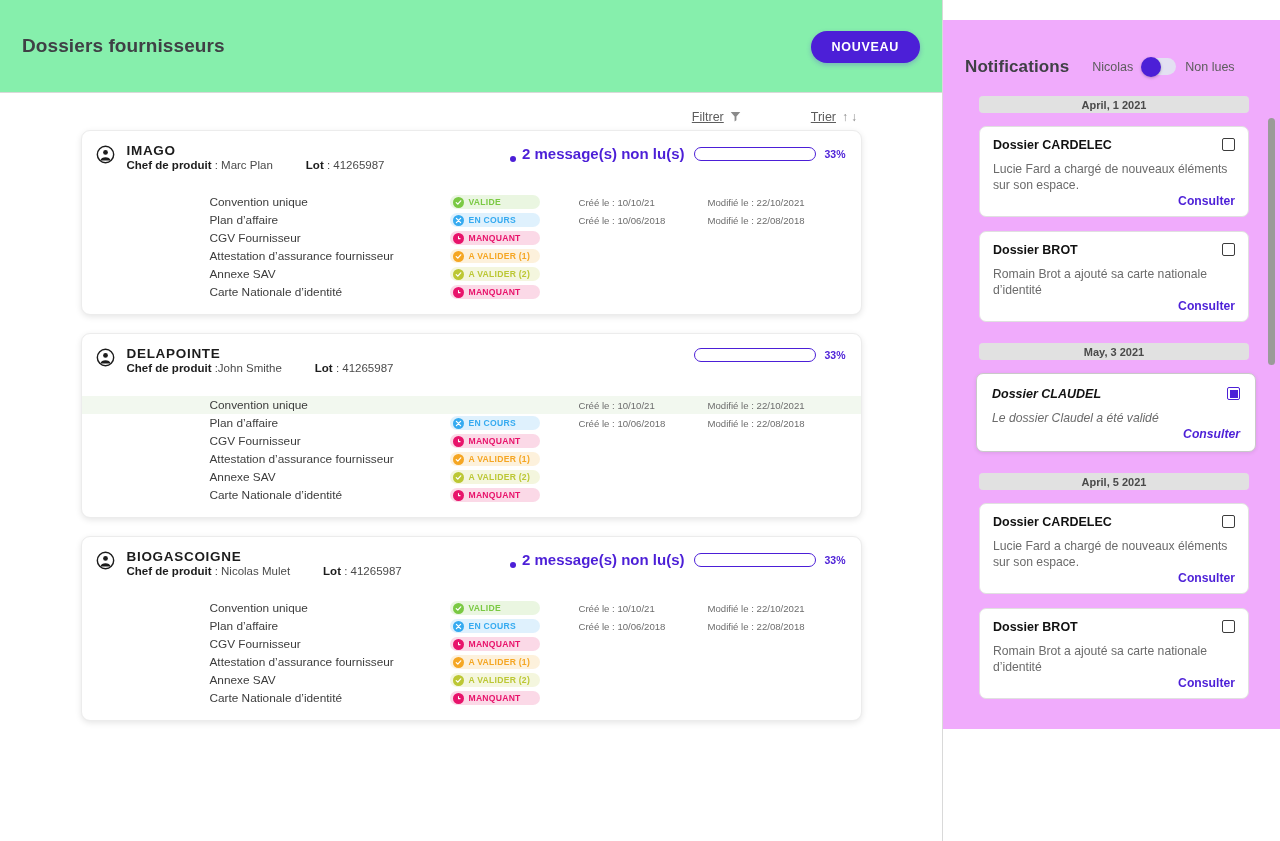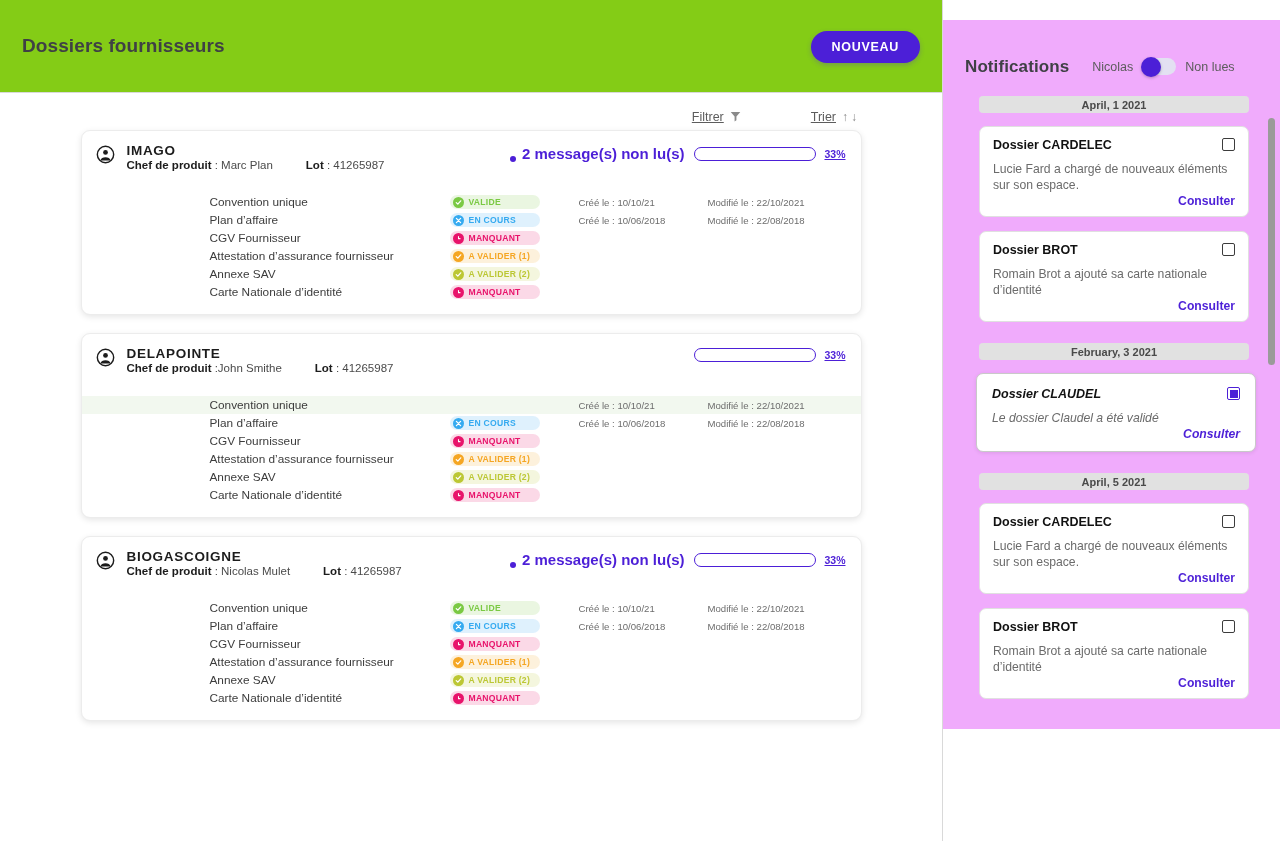--- a/index.html
+++ b/index.html
@@ -23,21 +23,21 @@
   .main-col {
     width: 943px;
     height: 841px;
     position: relative;
     background: #ffffff;
     border-right: 1px solid #d9d9d9;
   }
 
   .topbar {
     height: 93px;
-    background: #84cc16;
+    background: #86efac;
     border-bottom: 1px solid #d9d9d9;
     display: flex;
     align-items: center;
     padding: 0 22px 0 22px;
     position: relative;
   }
 
   .page-title {
     font-size: 19px;
     font-weight: bold;
@@ -164,21 +164,20 @@
   }
   .progress-fill {
     height: 100%;
     background: #4c1fd7;
     border-radius: 8px;
   }
   .progress-pct {
     font-size: 10.5px;
     font-weight: bold;
     color: #4c1fd7;
-    text-decoration: underline;
   }
 
   
   .doc-rows { margin-top: 10px; }
 
   .doc-row {
     position: relative;
     display: flex;
     align-items: center;
     height: 18px;
@@ -719,21 +718,21 @@
           <span class="notif-link">Consulter</span>
         </div>
         <div class="notif-card">
           <div class="notif-card-head">
             <span class="notif-card-title">Dossier BROT</span>
             <span class="chk"></span>
           </div>
           <div class="notif-body">Romain Brot a ajouté sa carte nationale d’identité</div>
           <span class="notif-link">Consulter</span>
         </div>
-        <div class="date-sep spaced">February, 3 2021</div>
+        <div class="date-sep spaced">May, 3 2021</div>
         <div class="notif-card active">
           <div class="notif-card-head">
             <span class="notif-card-title">Dossier CLAUDEL</span>
             <span class="chk checked"></span>
           </div>
           <div class="notif-body">Le dossier Claudel a été validé</div>
           <span class="notif-link">Consulter</span>
         </div>
         <div class="date-sep spaced">April, 5 2021</div>
         <div class="notif-card">

